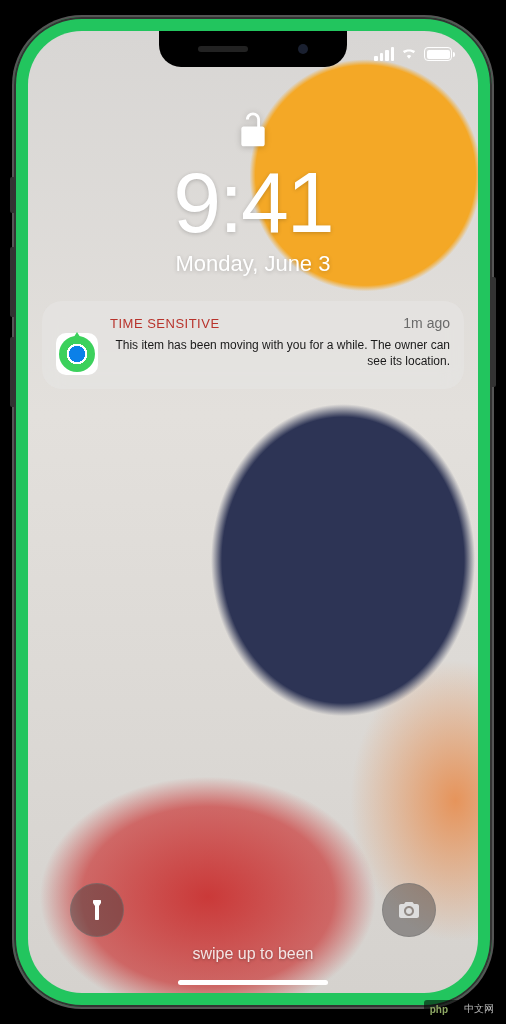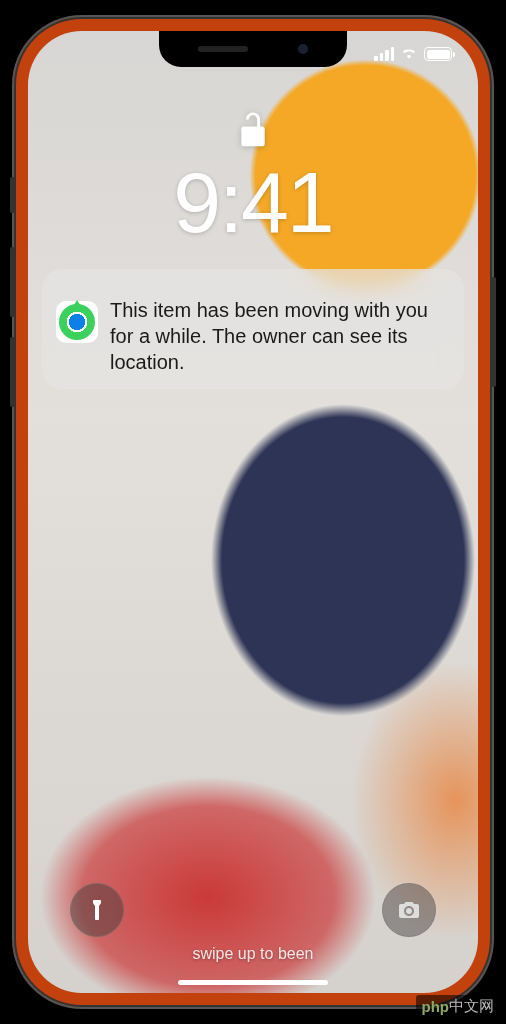--- a/index.html
+++ b/index.html
@@ -8,21 +8,21 @@
       width: 506px;
       height: 1024px;
       display: flex;
       align-items: center;
       justify-content: center;
       font-family: -apple-system, BlinkMacSystemFont, 'Segoe UI', sans-serif;
     }
     .phone-frame {
       width: 478px;
       height: 990px;
-      background: #c2410c;
+      background: #22c55e;
       border-radius: 68px;
       padding: 14px;
       position: relative;
       box-shadow: inset 0 0 0 2px #333, 0 0 0 2px #555;
     }
     .side-btn {
       position: absolute;
       background: #333;
       left: -4px;
       width: 4px;
@@ -135,21 +135,21 @@
     .notif-body { flex: 1; }
     .notif-header { display: flex; justify-content: space-between; align-items: baseline; }
     .notif-label {
       color: #b8332c;
       font-size: 13px;
       font-weight: 500;
       letter-spacing: 0.5px;
     }
     .notif-time { color: #6a6a6a; font-size: 14px; }
     .notif-title { font-size: 17px; font-weight: 600; margin-top: 2px; color: #000; }
-    .notif-msg { font-size: 20px; line-height: 1.3; color: #1a1a1a; margin-top: 14px; }
+    .notif-msg { font-size: 12px; line-height: 1.3; color: #1a1a1a; margin-top: 7px; text-align: right; }
     .bottom-row {
       position: absolute;
       bottom: 56px;
       left: 0; right: 0;
       display: flex;
       justify-content: space-between;
       padding: 0 42px;
     }
     .quick-btn {
       width: 54px; height: 54px;
@@ -179,26 +179,26 @@
       height: 5px;
       background: #fff;
       border-radius: 3px;
     }
     .watermark {
       position: absolute;
       right: 6px;
       bottom: 6px;
       background: rgba(0,0,0,0.55);
       color: #bbb;
-      font-size: 15px;
+      font-size: 10px;
       padding: 2px 6px;
       border-radius: 3px;
       display: flex;
       align-items: center;
-      gap: 0;
+      gap: 16px;
     }
     .watermark .p { color: #8ea864; font-weight: bold; }
   </style>
 </head>
 <body>
 
 <div class="phone-frame">
   <div class="side-btn b1"></div>
   <div class="side-btn b2"></div>
   <div class="side-btn b3"></div>
@@ -227,27 +227,32 @@
       </div>
     </div>
 
     <div class="lock-area">
       <div class="lock-icon">
         <svg viewBox="0 0 24 32">
             <path d="M18 13V7c0-3.3-2.7-6-6-6S6 3.7 6 7h2.4C8.4 5 10 3.4 12 3.4S15.6 5 15.6 7v6H4c-1.1 0-2 .9-2 2v13c0 1.1.9 2 2 2h16c1.1 0 2-.9 2-2V15c0-1.1-.9-2-2-2h-2z"></path>
           </svg>
       </div>
       <div class="time">9:41</div>
+      <div class="date">Monday, June 3</div>
     </div>
 
     <div class="notification">
       <div class="notif-icon">
         <div class="findmy-circle"></div>
       </div>
       <div class="notif-body">
+        <div class="notif-header">
+          <span class="notif-label">TIME SENSITIVE</span>
+          <span class="notif-time">1m ago</span>
+        </div>
         <div class="notif-msg">This item has been moving with you for a while. The owner can see its location.</div>
       </div>
     </div>
 
     <div class="bottom-row">
       <div class="quick-btn">
         <svg viewBox="0 0 24 24">
             <path fill="#fff" d="M9 2h6c.6 0 1 .4 1 1v2l-2 3v13c0 .6-.4 1-1 1h-2c-.6 0-1-.4-1-1V8L8 5V3c0-.6.4-1 1-1zm3 9c.6 0 1 .4 1 1s-.4 1-1 1-1-.4-1-1 .4-1 1-1z"></path>
           </svg>
       </div>

